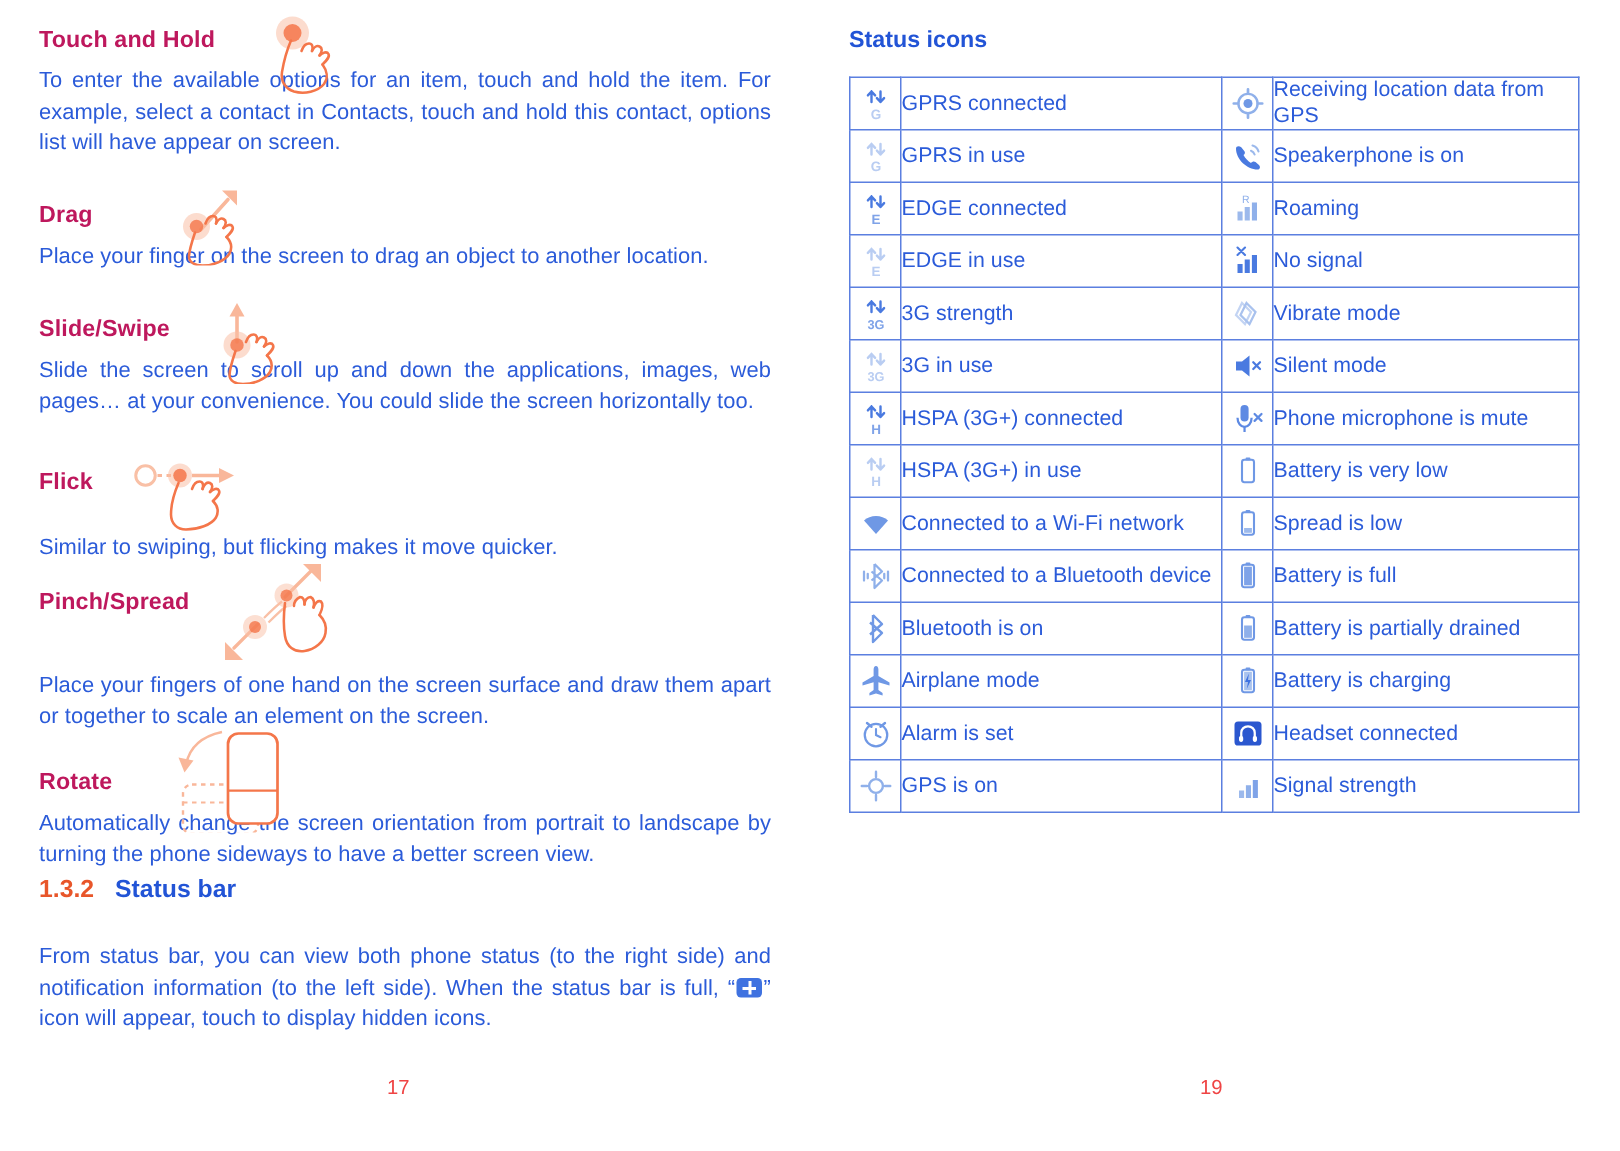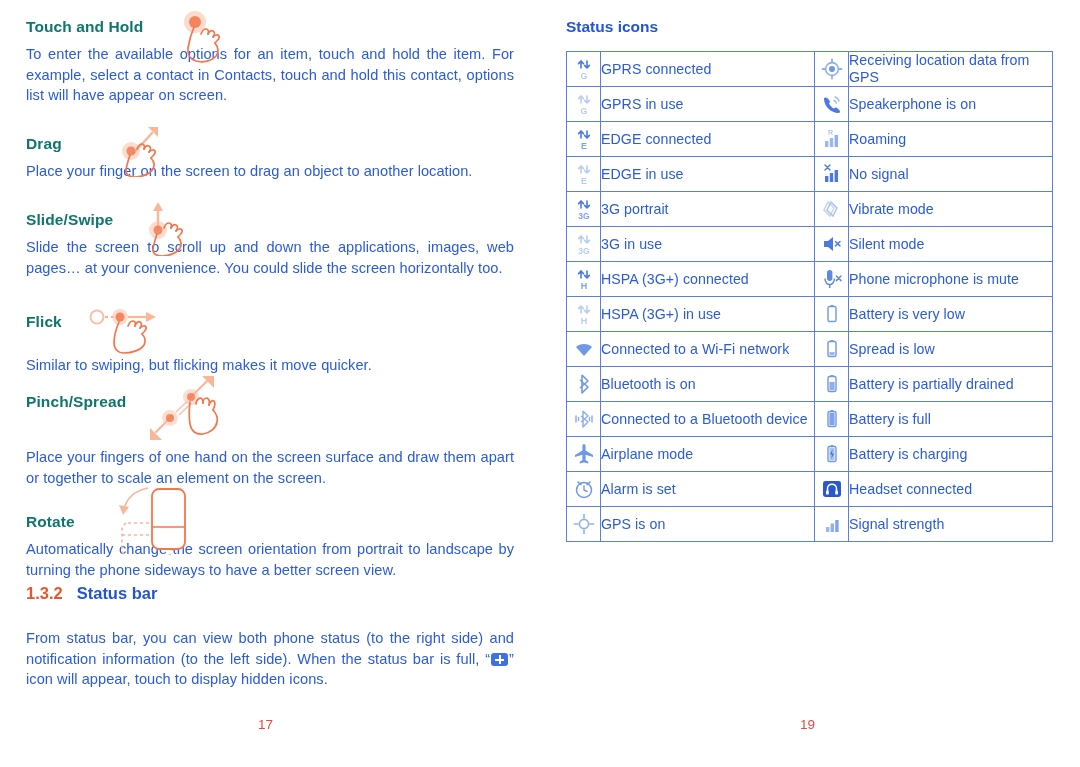--- a/index.html
+++ b/index.html
@@ -16,21 +16,21 @@
   .page { position: absolute; top: 0; left: 0; width: 1080px; height: 767px; }
 
   
   .col-left  { position: absolute; left: 26px; top: 18px;  width: 488px; }
   .col-right { position: absolute; left: 566px; top: 18px; width: 490px; }
 
   
   h3.gest-head {
     font-size: 15.5px;
     font-weight: bold;
-    color: #0f766e;
+    color: #be185d;
     margin: 0;
     letter-spacing: 0.1px;
   }
   p.body {
     font-size: 14.6px;
     line-height: 20.5px;
     color: #2b5bd9;
     margin: 0;
     text-align: justify;
     letter-spacing: 0.05px;
@@ -313,21 +313,21 @@
             <td class="lb">EDGE in use</td>
             <td class="ic2"><span class="sicon"><svg width="24" height="24" viewBox="0 0 24 24">
                   <use href="#i-nosignal"></use>
                 </svg></span></td>
             <td class="lb">No signal</td>
           </tr>
           <tr>
             <td class="ic"><span class="sicon"><svg width="24" height="24" viewBox="0 0 24 24">
                   <use href="#i-3g-connected"></use>
                 </svg></span></td>
-            <td class="lb">3G portrait</td>
+            <td class="lb">3G strength</td>
             <td class="ic2"><span class="sicon"><svg width="24" height="24" viewBox="0 0 24 24">
                   <use href="#i-vibrate"></use>
                 </svg></span></td>
             <td class="lb">Vibrate mode</td>
           </tr>
           <tr>
             <td class="ic"><span class="sicon"><svg width="24" height="24" viewBox="0 0 24 24">
                   <use href="#i-3g-inuse"></use>
                 </svg></span></td>
             <td class="lb">3G in use</td>
@@ -361,37 +361,37 @@
                   <use href="#i-wifi"></use>
                 </svg></span></td>
             <td class="lb">Connected to a Wi-Fi network</td>
             <td class="ic2"><span class="sicon"><svg width="24" height="24" viewBox="0 0 24 24">
                   <use href="#i-bat-low"></use>
                 </svg></span></td>
             <td class="lb">Spread is low</td>
           </tr>
           <tr>
             <td class="ic"><span class="sicon"><svg width="24" height="24" viewBox="0 0 24 24">
+                  <use href="#i-bluetooth-conn"></use>
+                </svg></span></td>
+            <td class="lb">Connected to a Bluetooth device</td>
+            <td class="ic2"><span class="sicon"><svg width="24" height="24" viewBox="0 0 24 24">
+                  <use href="#i-bat-full"></use>
+                </svg></span></td>
+            <td class="lb">Battery is full</td>
+          </tr>
+          <tr>
+            <td class="ic"><span class="sicon"><svg width="24" height="24" viewBox="0 0 24 24">
                   <use href="#i-bluetooth"></use>
                 </svg></span></td>
             <td class="lb">Bluetooth is on</td>
             <td class="ic2"><span class="sicon"><svg width="24" height="24" viewBox="0 0 24 24">
                   <use href="#i-bat-partial"></use>
                 </svg></span></td>
             <td class="lb">Battery is partially drained</td>
-          </tr>
-          <tr>
-            <td class="ic"><span class="sicon"><svg width="24" height="24" viewBox="0 0 24 24">
-                  <use href="#i-bluetooth-conn"></use>
-                </svg></span></td>
-            <td class="lb">Connected to a Bluetooth device</td>
-            <td class="ic2"><span class="sicon"><svg width="24" height="24" viewBox="0 0 24 24">
-                  <use href="#i-bat-full"></use>
-                </svg></span></td>
-            <td class="lb">Battery is full</td>
           </tr>
           <tr>
             <td class="ic"><span class="sicon"><svg width="24" height="24" viewBox="0 0 24 24">
                   <use href="#i-airplane"></use>
                 </svg></span></td>
             <td class="lb">Airplane mode</td>
             <td class="ic2"><span class="sicon"><svg width="24" height="24" viewBox="0 0 24 24">
                   <use href="#i-bat-charging"></use>
                 </svg></span></td>
             <td class="lb">Battery is charging</td>

